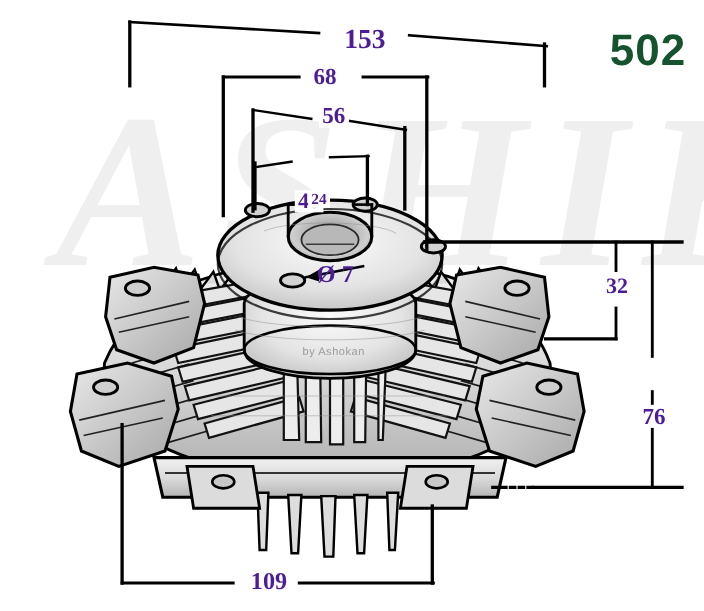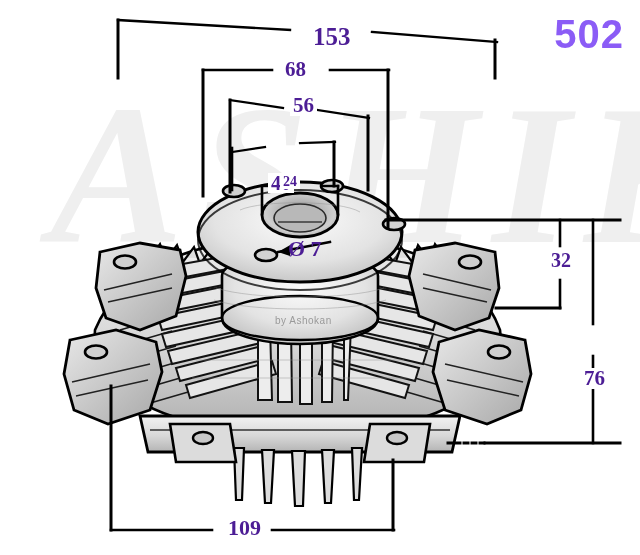--- a/index.html
+++ b/index.html
@@ -28,26 +28,26 @@
     font-weight: bold;
     color: #4c1d95;
     background: #ffffff;
     line-height: 1;
     white-space: nowrap;
     padding: 0 3px;
   }
   #part-number {
     position: absolute;
     right: 16px;
-    top: 12px;
+    top: 24px;
     font-family: "Liberation Sans", sans-serif;
     font-weight: bold;
     font-size: 40px;
     letter-spacing: 1px;
-    color: #8b5cf6;
+    color: #14532d;
   }
   #watermark-brand {
     position: absolute;
     left: 50px;
     top: 60px;
     width: 560px;
     height: 330px;
     font-family: "Liberation Serif", serif;
     font-style: italic;
     font-weight: bold;

